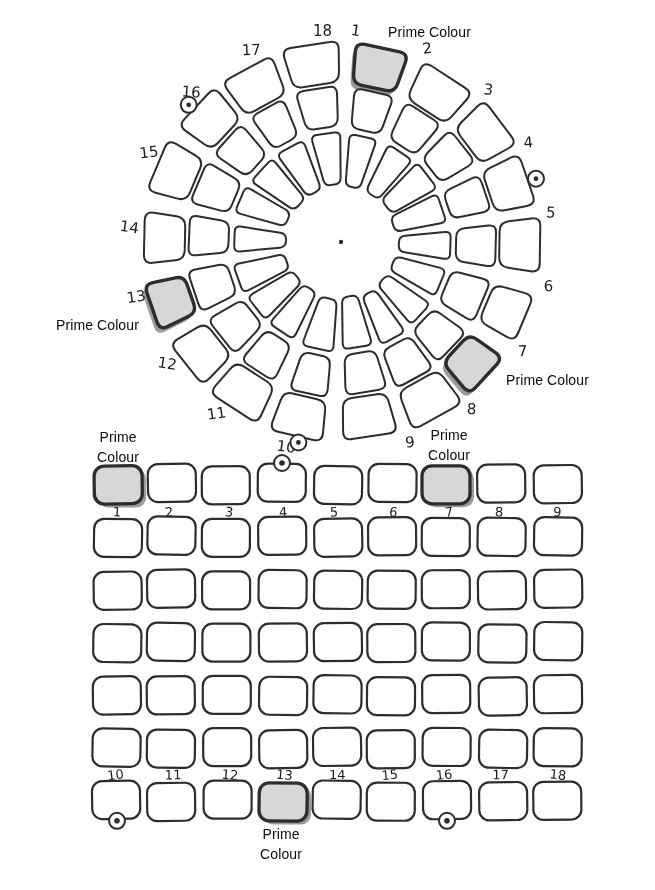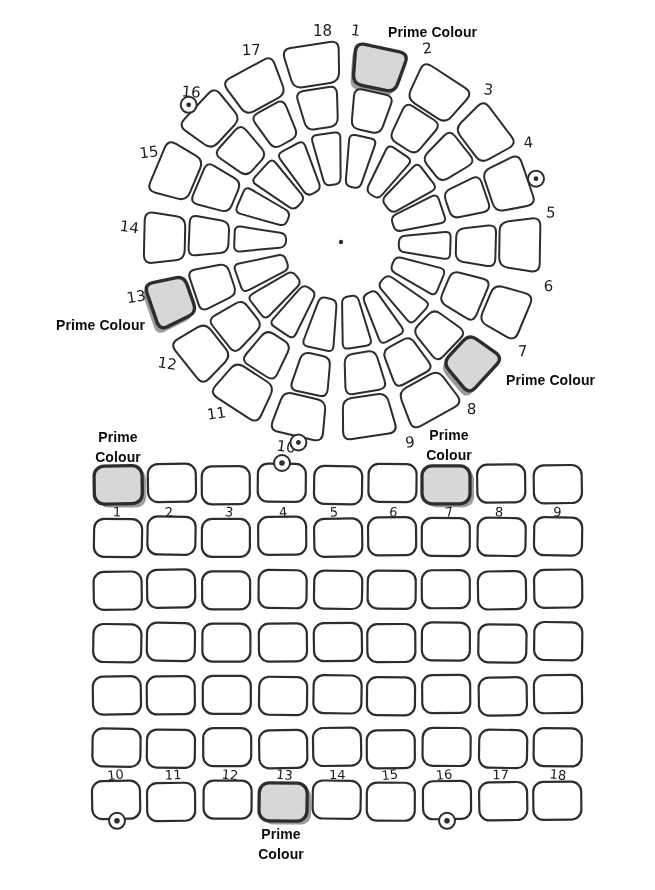--- a/index.html
+++ b/index.html
@@ -2,21 +2,21 @@
 <html><head>
 <meta charset="utf-8">
 <style>
   html,body{margin:0;padding:0;background:#ffffff;}
   .page{
     position:relative;width:655px;height:890px;background:#ffffff;overflow:hidden;
     font-family:"Liberation Sans",sans-serif;
   }
   #diagram{position:absolute;left:0;top:0;}
   .lbl{
-    position:absolute;font-weight:700;font-size:14px;line-height:20px;
+    position:absolute;font-weight:400;font-size:14px;line-height:20px;
     color:#0b0b0b;white-space:nowrap;letter-spacing:.1px;
   }
   .lbl.wrap{white-space:normal;width:64px;text-align:center;transform:translateX(-50%);}
   #lbl-wheel-top{left:388px;top:22px;}
   #lbl-wheel-right{left:506px;top:370px;}
   #lbl-wheel-left{left:56px;top:315px;}
   #lbl-grid-1{left:118px;top:427px;}
   #lbl-grid-7{left:449px;top:425px;}
   #lbl-grid-13{left:281px;top:824px;}
   .hw{font-family:"DejaVu Sans",sans-serif;font-size:15px;fill:#1c1c1c;}

